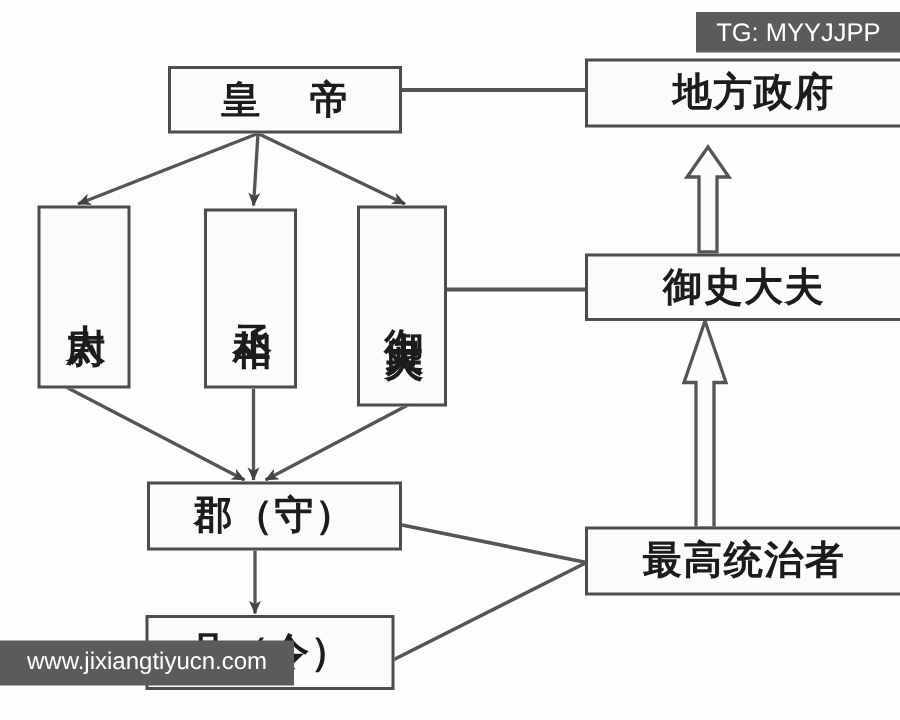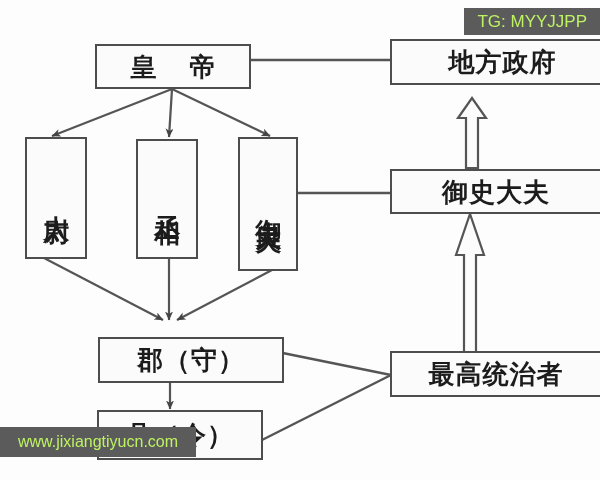--- a/index.html
+++ b/index.html
@@ -47,21 +47,21 @@
     letter-spacing: 12px;
     text-indent: 12px;
   }
   .label-v {
     font-size: 26px;
     line-height: 1.05;
   }
   .watermark {
     position: absolute;
     background: #5b5b5b;
-    color: #bef264;
+    color: #ffffff;
     display: flex;
     align-items: center;
     justify-content: center;
     font-family: "Liberation Sans", "DejaVu Sans", sans-serif;
   }
   #tg-watermark {
     right: 0;
     top: 8px;
     height: 27px;
     padding: 0 13px;
@@ -104,21 +104,21 @@
 
     <line x1="268" y1="350" x2="391" y2="375" stroke="#555555" stroke-width="2.4"></line>
 
     <line x1="262" y1="440" x2="391" y2="375" stroke="#555555" stroke-width="2.4"></line>
 
     <path d="M466,168 L466,118 L458,118 L472,98 L486,118 L478,118 L478,168 z" fill="#fcfcfc" stroke="#555555" stroke-width="2.2" stroke-linejoin="miter"></path>
 
     <path d="M464,352 L464,255 L456,255 L470,214 L484,255 L476,255 L476,352 z" fill="#fcfcfc" stroke="#555555" stroke-width="2.2" stroke-linejoin="miter"></path>
   </svg>
 
-  <div class="node-box" id="node-emperor" style="left:95px; top:44px; width:156px; height:45px;">
+  <div class="node-box" id="node-emperor" style="left:112px; top:44px; width:156px; height:45px;">
     <span class="label-h wide-space">皇  帝</span>
   </div>
 
   <div class="node-box" id="node-supreme-ruler" style="left:390px; top:39px; width:225px; height:46px;">
     <span class="label-h">地方政府</span>
   </div>
 
   <div class="node-box vertical" id="node-taiwei" style="left:25px; top:137px; width:62px; height:122px;">
     <span class="label-v">太尉</span>
   </div>
@@ -128,21 +128,21 @@
   </div>
 
   <div class="node-box vertical" id="node-yushidaifu" style="left:238px; top:137px; width:60px; height:134px;">
     <span class="label-v">御史大夫</span>
   </div>
 
   <div class="node-box" id="node-central-gov" style="left:390px; top:169px; width:212px; height:45px;">
     <span class="label-h">御史大夫</span>
   </div>
 
-  <div class="node-box" id="node-jun-shou" style="left:98px; top:337px; width:186px; height:46px;">
+  <div class="node-box" id="node-jun-shou" style="left:98px; top:321px; width:170px; height:46px;">
     <span class="label-h">郡（守）</span>
   </div>
 
   <div class="node-box" id="node-xian-ling" style="left:97px; top:410px; width:166px; height:50px;">
     <span class="label-h">县（令）</span>
   </div>
 
   <div class="node-box" id="node-local-gov" style="left:390px; top:351px; width:212px; height:46px;">
     <span class="label-h">最高统治者</span>
   </div>

